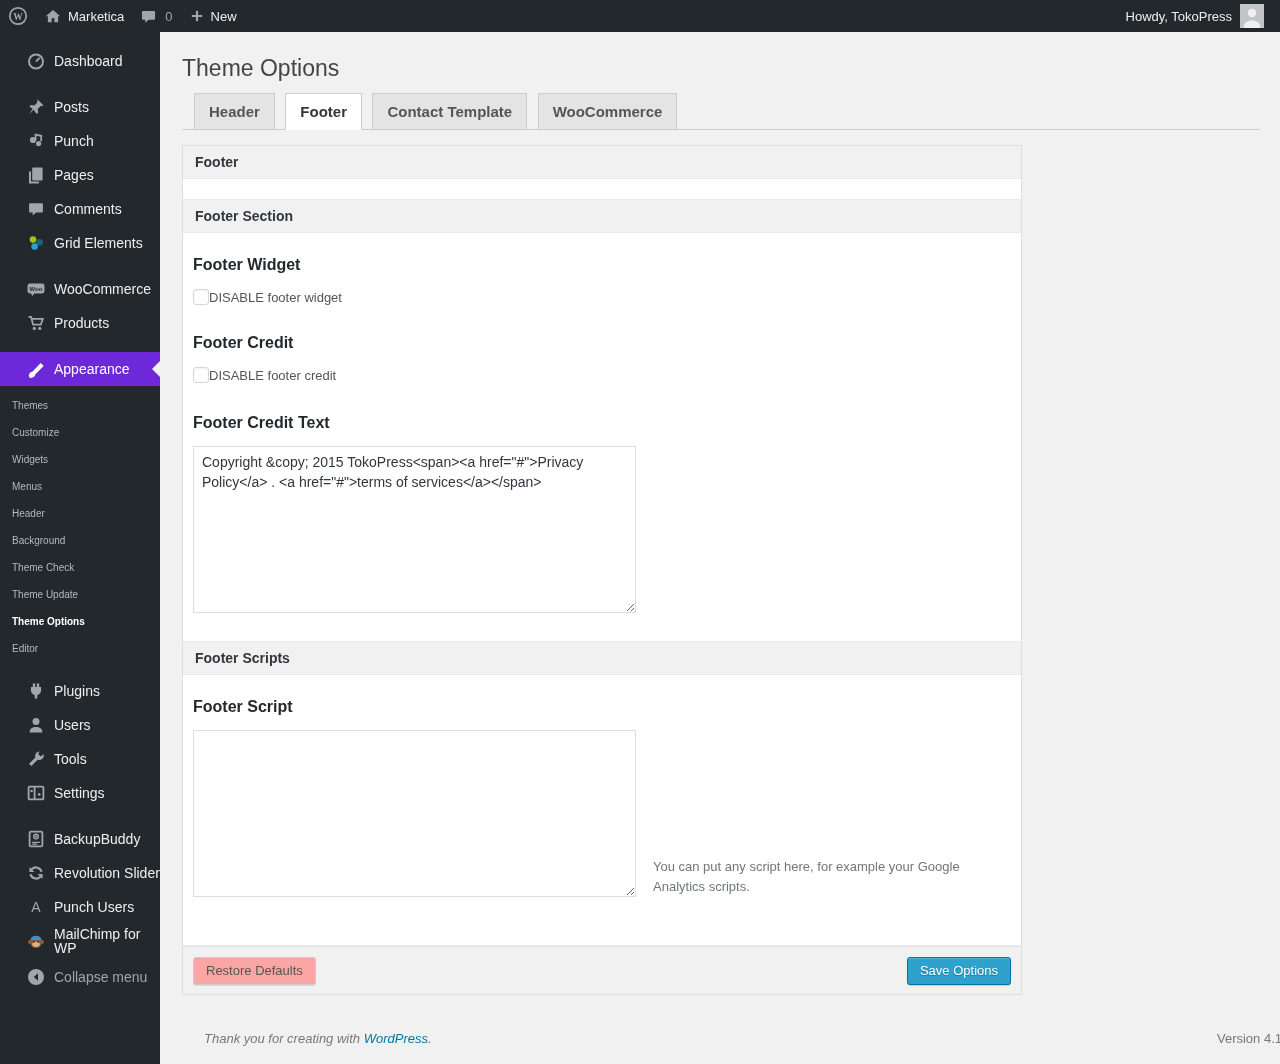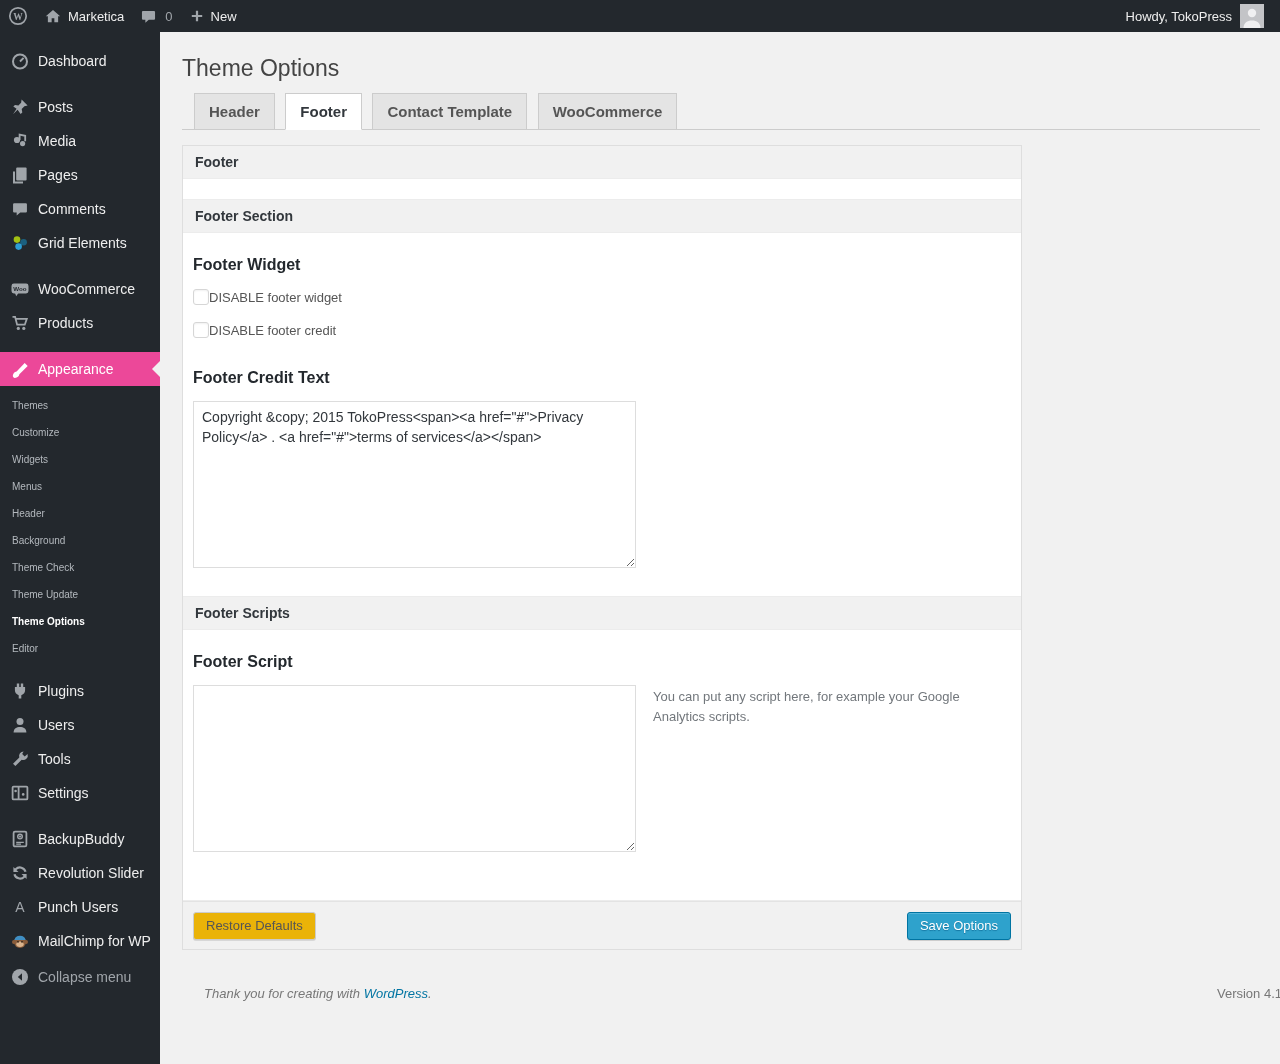--- a/index.html
+++ b/index.html
@@ -22,24 +22,24 @@
   .ab-item .abico { color:#a0a5aa; display:flex; align-items:center; margin-right:6px; }
   .ab-item .abico.solo { margin-right:0; }
   .ab-count { color:#a0a5aa; margin-left:2px; }
   .ab-avatar { width:24px; height:24px; margin-left:8px; background:#c3c4c7; overflow:hidden; flex:0 0 auto; }
   
   .sidebar {
     position:fixed; top:32px; left:0; bottom:0; width:160px;
     background:#23282d; color:#eee; font-size:14px;
   }
   .menu { padding-top:12px; }
-  .mi { display:flex; align-items:center; height:34px; padding-left:4px; cursor:pointer; position:relative; }
+  .mi { display:flex; align-items:center; height:34px; padding-left:20px; cursor:pointer; position:relative; }
   .mi .ico { width:20px; height:20px; margin:0 8px 0 6px; color:#a0a5aa; display:flex; align-items:center; justify-content:center; flex:0 0 auto; }
   .mi .lbl { color:#eee; line-height:14px; }
-  .mi.active { background:#ec4899; }
+  .mi.active { background:#6d28d9; }
   .mi.active .ico { color:#fff; }
   .mi.active .lbl { color:#fff; font-weight:400; }
   .mi.active::after {
     content:""; position:absolute; right:0; top:50%; margin-top:-8px;
     border:8px solid transparent; border-right-color:#f1f1f1;
   }
   .sep { height:12px; }
   .sep-sm { height:2px; }
   .submenu { padding:6px 0 10px; }
   .smi { padding:7px 0 7px 12px; font-size:10px; line-height:13px; color:#b4b9be; cursor:pointer; }
@@ -70,33 +70,33 @@
     background:#fff; border:1px solid #d6d6d6; border-radius:3px; cursor:pointer;
     box-shadow:inset 0 1px 2px rgba(0,0,0,.06);
   }
   .cbrow .cblabel { font-size:13px; color:#555; cursor:pointer; }
   textarea.opt-textarea {
     width:443px; height:167px; margin-top:16px; padding:6px 8px;
     border:1px solid #ddd; background:#fff; color:#32373c;
     font-family:"Liberation Sans", sans-serif; font-size:14px; line-height:1.4;
     resize:both; outline:none;
   }
-  .script-row { display:flex; align-items:flex-start; }
+  .script-row { display:flex; align-items:flex-end; }
   .hint { margin:18px 0 0 17px; width:320px; font-size:13px; color:#72777c; line-height:1.55; }
   .panel-footer {
     background:#f1f1f1; padding:10px; height:48px;
     display:flex; align-items:center; justify-content:space-between;
     border-top:1px solid #e3e3e3;
   }
   .btn {
     display:inline-block; height:28px; line-height:26px; padding:0 12px;
     font-size:13px; border-radius:3px; cursor:pointer;
     font-family:"Liberation Sans", sans-serif;
   }
-  .btn-secondary { background:#eab308; border:1px solid #ccc; color:#555; box-shadow:0 1px 0 #d7d7d7; }
+  .btn-secondary { background:#fca5a5; border:1px solid #ccc; color:#555; box-shadow:0 1px 0 #d7d7d7; }
   .btn-primary {
     background:#2ea2cc; border:1px solid #0074a2; color:#fff;
     box-shadow:inset 0 1px 0 rgba(120,200,230,.5), 0 1px 0 rgba(0,0,0,.15);
     text-shadow:0 1px 1px rgba(0,86,132,.6);
   }
   
   .page-footer {
     margin-top:36px; display:flex; justify-content:space-between; align-items:center;
     font-size:13px; color:#777; width:1078px;margin-left:22px;
   }
@@ -181,21 +181,21 @@
     </div>
 
     <div class="mi">
       <span class="ico">
         <svg width="20" height="20" viewBox="0 0 20 20">
             <circle cx="7" cy="9" r="3.1" fill="currentColor"></circle>
             <circle cx="12.6" cy="12.6" r="2.6" fill="currentColor"></circle>
             <path d="M9.6 9V3.6l5.6 1.2v5.4" stroke="currentColor" stroke-width="1.8" fill="none"></path>
           </svg>
       </span>
-      <span class="lbl">Media</span>
+      <span class="lbl">Punch</span>
     </div>
 
     <div class="mi">
       <span class="ico">
         <svg width="20" height="20" viewBox="0 0 20 20">
             <rect x="6.2" y="2.6" width="10.4" height="13" rx="1" fill="currentColor"></rect>
             <path d="M4 6.4v11h9" fill="none" stroke="currentColor" stroke-width="2"></path>
           </svg>
       </span>
       <span class="lbl">Pages</span>
@@ -392,20 +392,21 @@
 
     <div class="sec-header">Footer Section</div>
     <div class="sec-body">
 
       <div class="flabel">Footer Widget</div>
       <div class="cbrow">
         <input type="checkbox" style="">
         <span class="cblabel">DISABLE footer widget</span>
       </div>
 
+      <div class="flabel" style="padding-top:31px;">Footer Credit</div>
       <div class="cbrow">
         <input type="checkbox" style="">
         <span class="cblabel">DISABLE footer credit</span>
       </div>
 
       <div class="flabel" style="padding-top:33px;">Footer Credit Text</div>
       <textarea class="opt-textarea" spellcheck="false" style="">Copyright &amp;copy; 2015 TokoPress&lt;span&gt;&lt;a href="#"&gt;Privacy Policy&lt;/a&gt; . &lt;a href="#"&gt;terms of services&lt;/a&gt;&lt;/span&gt;</textarea>
 
     </div>
 

